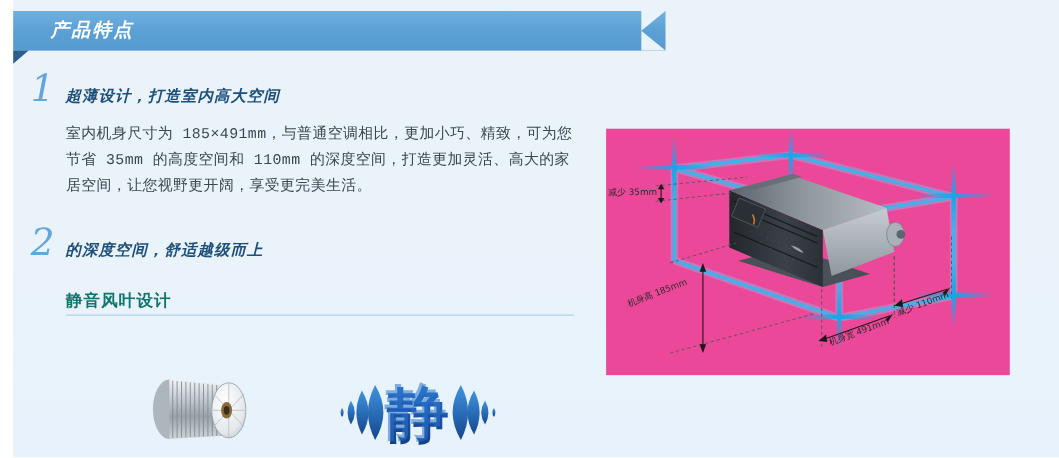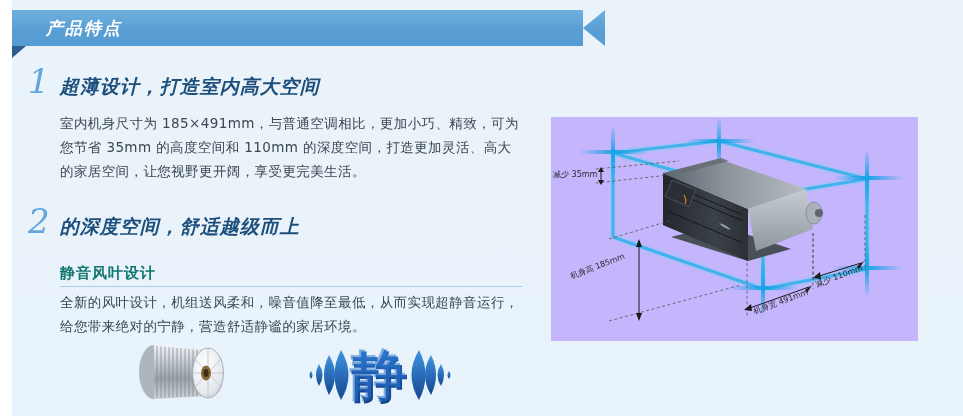--- a/index.html
+++ b/index.html
@@ -78,21 +78,21 @@
   }
   .sec-num {
     font-size: 34px;
     font-style: italic;
     color: #63a6dd;
     line-height: 34px;
     font-family: "DejaVu Serif", "Liberation Serif", serif;
     margin-right: 10px;
   }
   .sec-title {
-    font-size: 19px;
+    font-size: 14px;
     font-style: italic;
     font-weight: bold;
     color: #1c4f7c;
     line-height: 26px;
     letter-spacing: 1px;
   }
   .body-text {
     position: absolute;
     font-size: 13.5px;
     color: #3b4750;
@@ -124,21 +124,21 @@
     position: absolute;
     left: 305px; top: 338px;
     width: 150px; height: 74px;
   }
 
   
   .img-panel {
     position: absolute;
     left: 551px; top: 117px;
     width: 367px; height: 224px;
-    background: #c4b5fd;
+    background: #ec4899;
   }
   .img-panel svg { display: block; }
 
   .dim-label {
     position: absolute;
     font-size: 8px;
     color: #2b2b2b;
     white-space: nowrap;
     line-height: 10px;
     font-family: "DejaVu Sans", "Liberation Sans", sans-serif;
@@ -159,31 +159,30 @@
   </div>
   <div class="ribbon-tail"></div>
 
   <div class="left-col">
 
     <div class="sec-head" style="left:28px; top:8px;">
       <span class="sec-num">1</span>
       <span class="sec-title">超薄设计，打造室内高大空间</span>
     </div>
 
-    <div class="body-text" style="left:60px; top:55px; width:462px;">室内机身尺寸为 185×491mm，与普通空调相比，更加小巧、精致，可为您节省 35mm 的高度空间和 110mm 的深度空间，打造更加灵活、高大的家居空间，让您视野更开阔，享受更完美生活。</div>
+    <div class="body-text" style="left:60px; top:55px; width:462px;font-family:Liberation Mono, monospace;">室内机身尺寸为 185×491mm，与普通空调相比，更加小巧、精致，可为您节省 35mm 的高度空间和 110mm 的深度空间，打造更加灵活、高大的家居空间，让您视野更开阔，享受更完美生活。</div>
 
     <div class="sec-head" style="left:28px; top:148px;">
       <span class="sec-num">2</span>
       <span class="sec-title">的深度空间，舒适越级而上</span>
     </div>
 
     <div class="sub-head" style="left:60px; top:207px;">静音风叶设计</div>
     <div class="sub-rule" style="left:60px; top:230px; width:462px;"></div>
 
-    <div class="body-text" style="left:60px; top:234px; width:462px;">全新的风叶设计，机组送风柔和，噪音值降至最低，从而实现超静音运行，给您带来绝对的宁静，营造舒适静谧的家居环境。</div>
   </div>
 
   <div class="fan-wrap">
     <svg width="112" height="76" viewBox="0 0 112 76">
       <defs>
         <linearGradient id="drumG" x1="0" y1="0" x2="0" y2="1">
           <stop offset="0%" stop-color="#f2f4f6"></stop>
           <stop offset="30%" stop-color="#c8ced4"></stop>
           <stop offset="62%" stop-color="#9aa3ab"></stop>
           <stop offset="100%" stop-color="#cfd5da"></stop>

